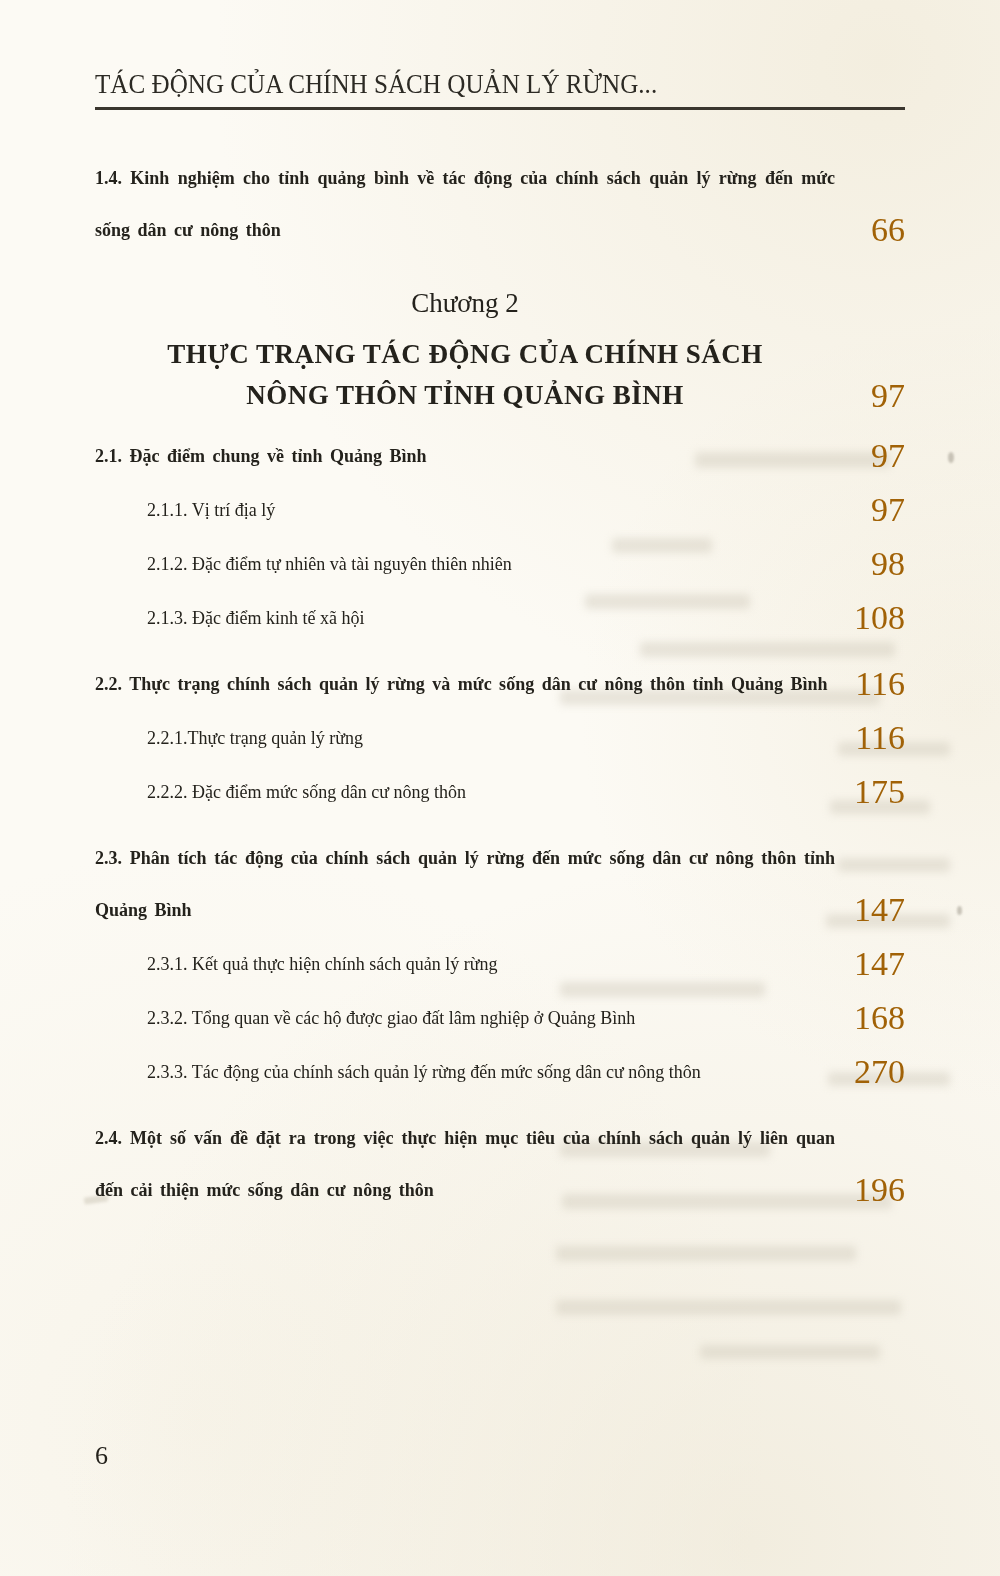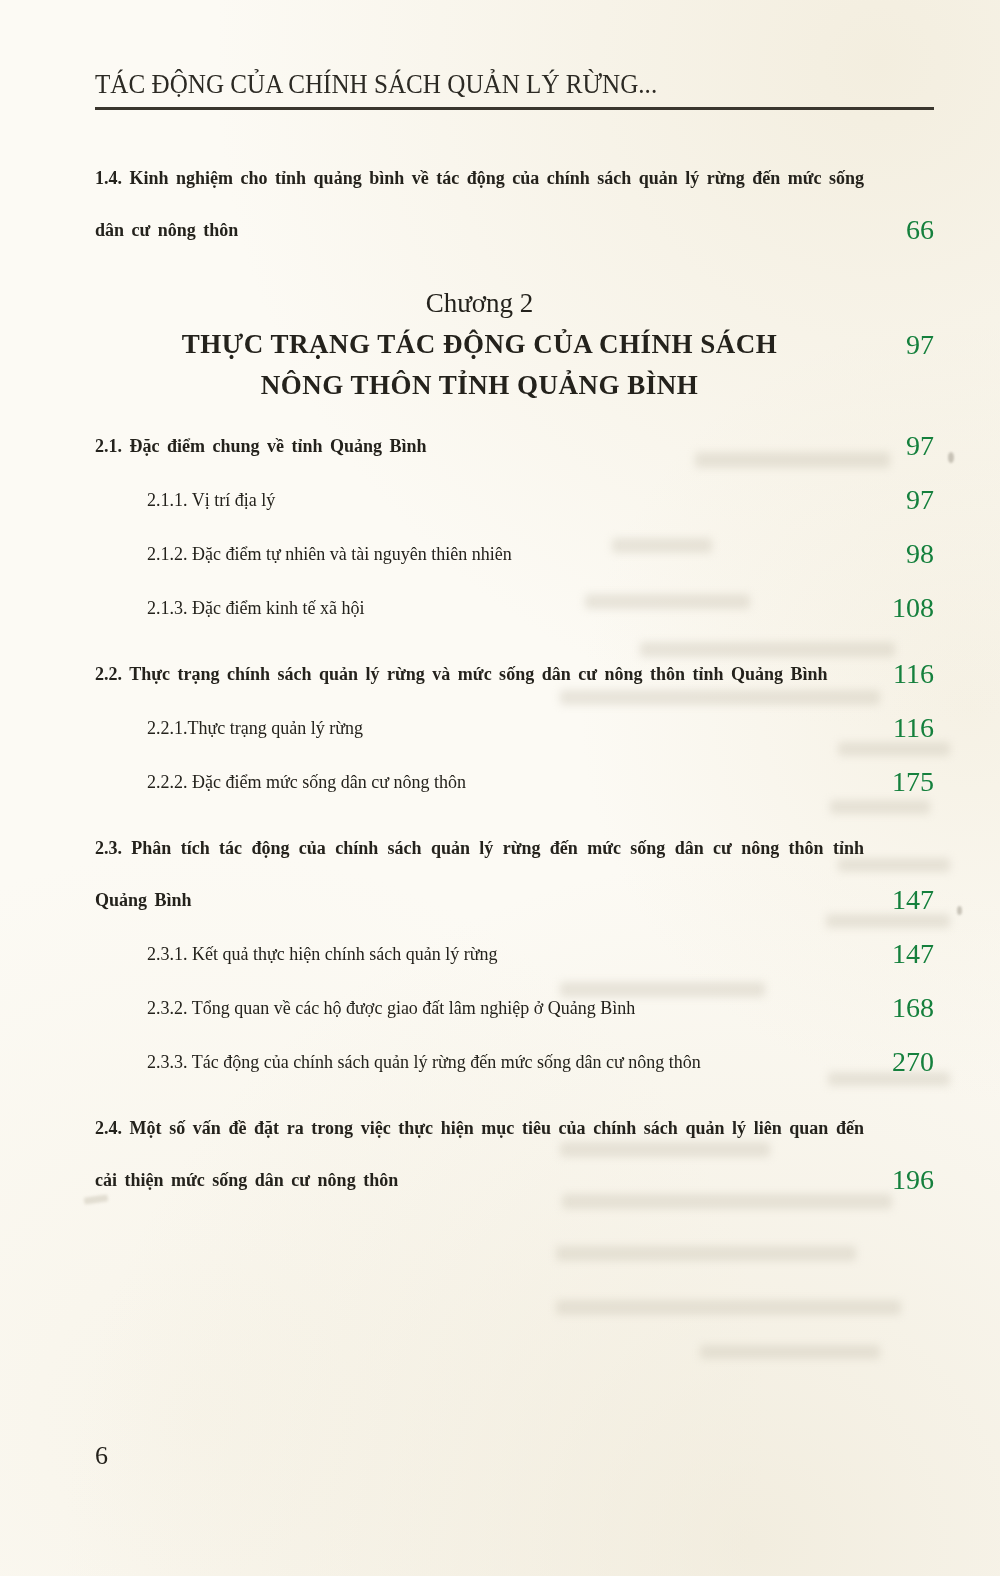--- a/index.html
+++ b/index.html
@@ -11,21 +11,21 @@
     color: #24221c;
     font-family: "Liberation Serif", "DejaVu Serif", serif;
     background:
       radial-gradient(circle at 88% 4%, rgba(236,228,206,0.55), transparent 38%),
       radial-gradient(circle at 97% 45%, rgba(236,228,206,0.40), transparent 30%),
       radial-gradient(circle at 75% 98%, rgba(232,224,202,0.50), transparent 40%),
       radial-gradient(circle at 20% 90%, rgba(240,234,216,0.35), transparent 35%),
       #fcfaf4;
   }
   .page-inner {
-    padding: 68px 66px 0 95px;
+    padding: 68px 95px 0 95px;
     position: relative;
     z-index: 2;
   }
   .running-header {
     font-size: 27px;
     line-height: 32px;
     color: #2c2a24;
     letter-spacing: 0px;
     transform: scaleX(0.93);
     transform-origin: left center;
@@ -52,34 +52,36 @@
   .lvl1 { margin-top: 14px; }
   .lvl1 .entry-text {
     font-weight: bold;
     word-spacing: 3px;
   }
   .lvl2 .entry-text { padding-left: 52px; }
   .entry-page {
     width: 62px;
     margin-left: 8px;
     text-align: right;
-    font-size: 28px;
+    font-size: 34px;
     line-height: 52px;
-    color: #15803d;
+    color: #a16207;
   }
   .chapter-block { margin-top: 26px; }
   .chapter-kicker {
     text-align: center;
     font-weight: normal;
     font-size: 27px;
     line-height: 42px;
     margin-right: 70px;
   }
   .chapter-row {
     display: flex;
+    align-items: flex-end;
+    margin-top: 10px;
   }
   .chapter-title {
     flex: 1;
     text-align: center;
     font-weight: bold;
     font-size: 27px;
     line-height: 41px;
     letter-spacing: 0.5px;
   }
   .folio {

